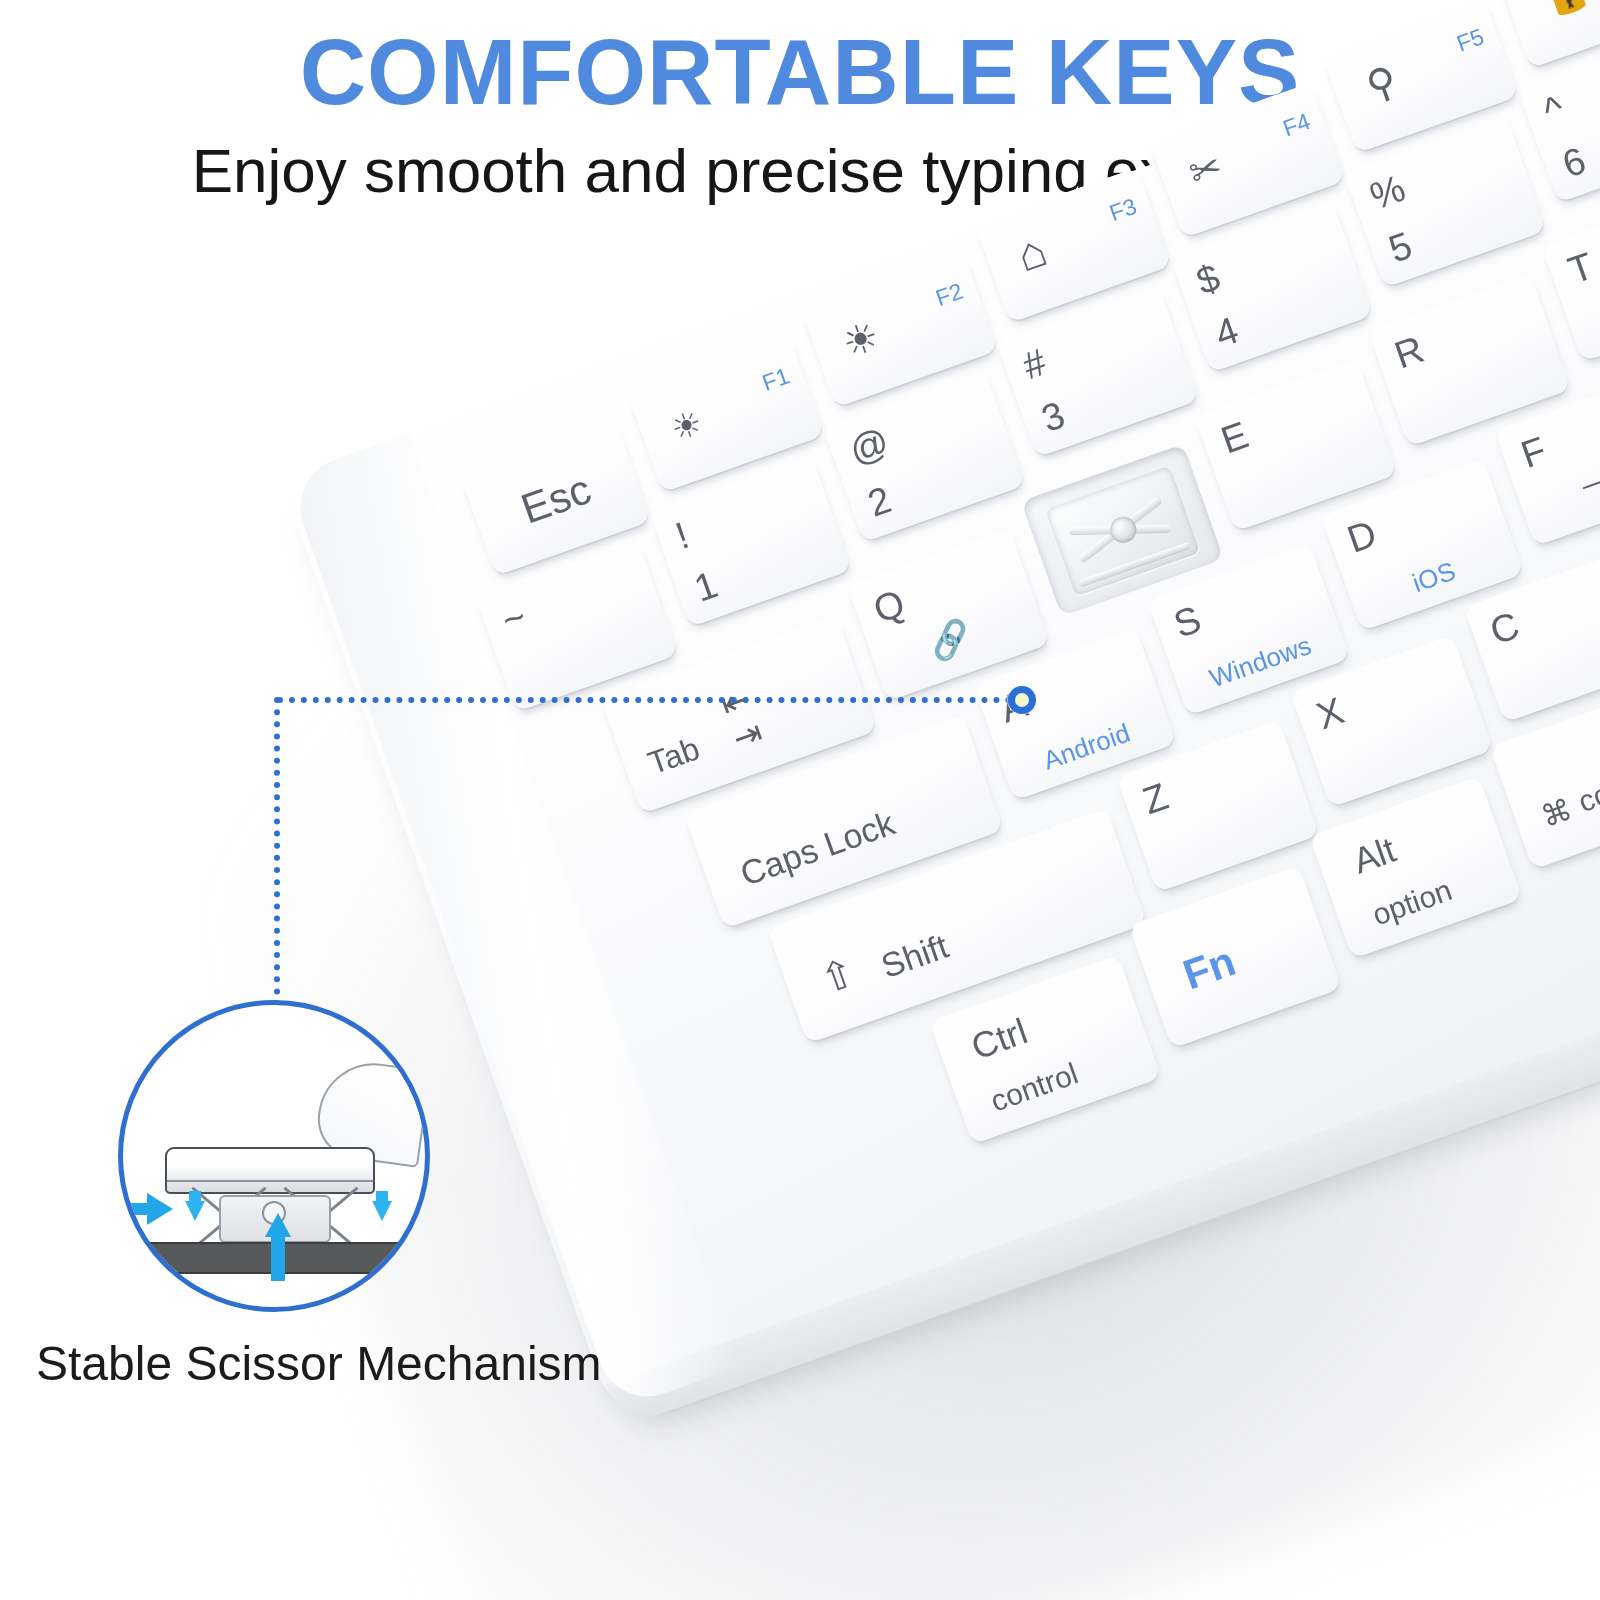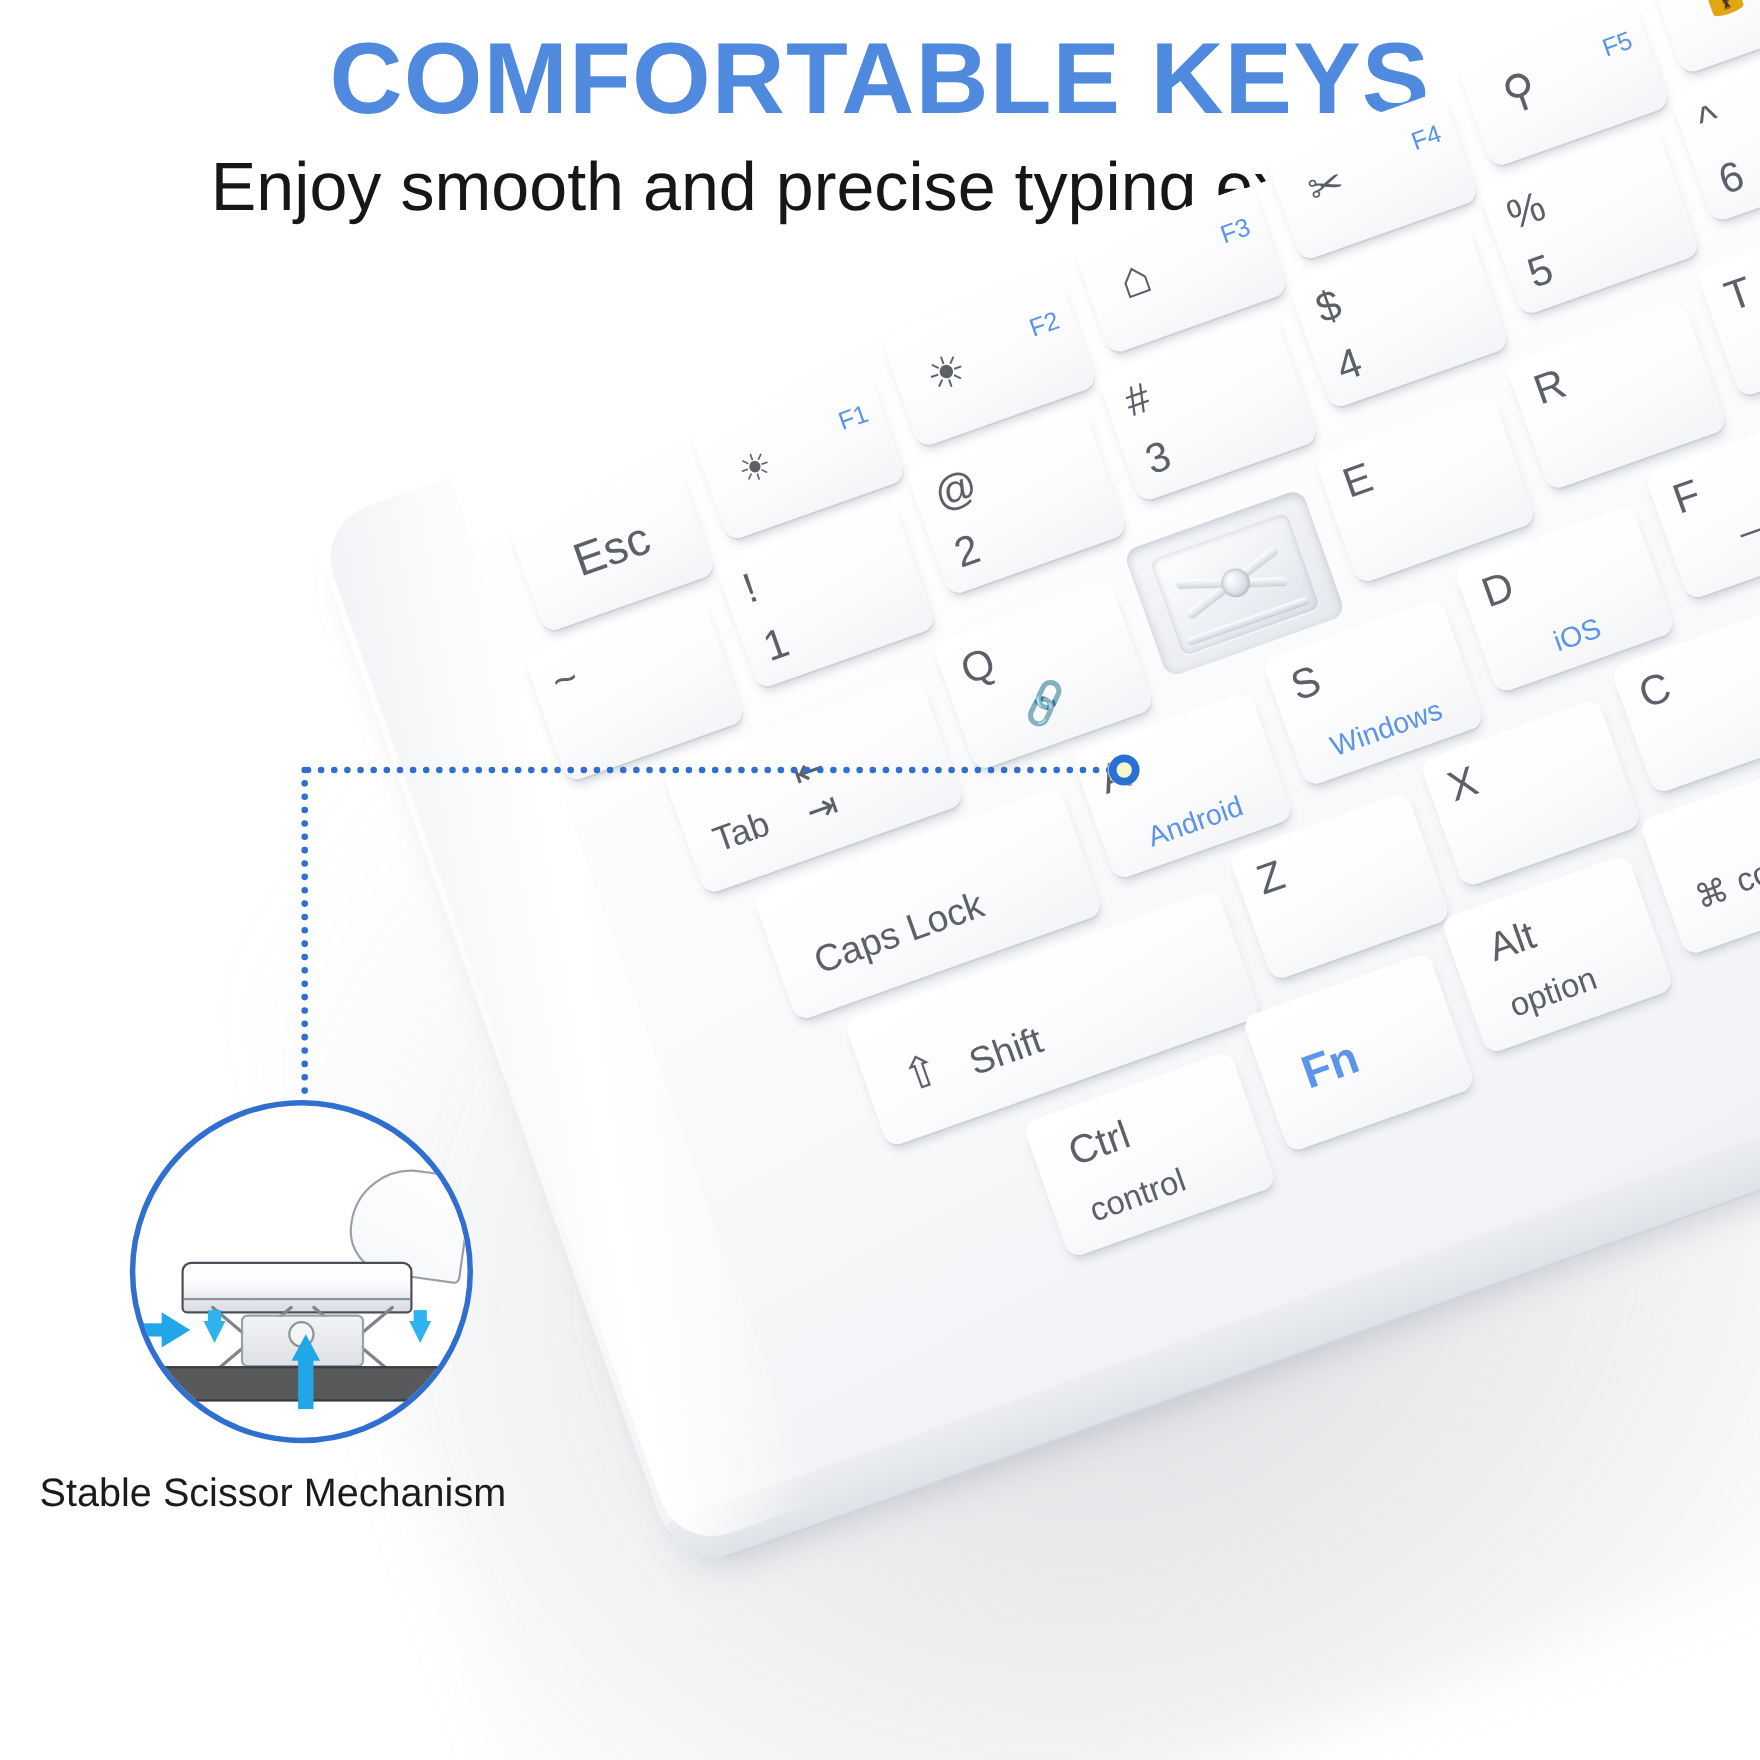--- a/index.html
+++ b/index.html
@@ -320,21 +320,21 @@
   .ar-dn1-tail { position: absolute; left: 66px; top: 186px; width: 12px; height: 14px; background: #2fb3ef; }
   .ar-dn2 { left: 249px; top: 196px; border-left: 10px solid transparent; border-right: 10px solid transparent; border-top: 20px solid #2fb3ef; }
   .ar-dn2-tail { position: absolute; left: 253px; top: 186px; width: 12px; height: 14px; background: #2fb3ef; }
   .ar-up { left: 142px; top: 208px; border-left: 13px solid transparent; border-right: 13px solid transparent; border-bottom: 24px solid #21a7e8; }
   .ar-up-tail { position: absolute; left: 148px; top: 230px; width: 14px; height: 46px; background: #21a7e8; }
 
   #mag-caption {
     position: absolute;
     left: 36px;
     top: 1336px;
-    font-size: 36px;
+    font-size: 48px;
     color: #1b1b1b;
     font-weight: 400;
     white-space: nowrap;
   }
   .sun-s { font-size: 34px; }
   .sun-l { font-size: 40px; }
 </style>
 </head>
 <body>
 

